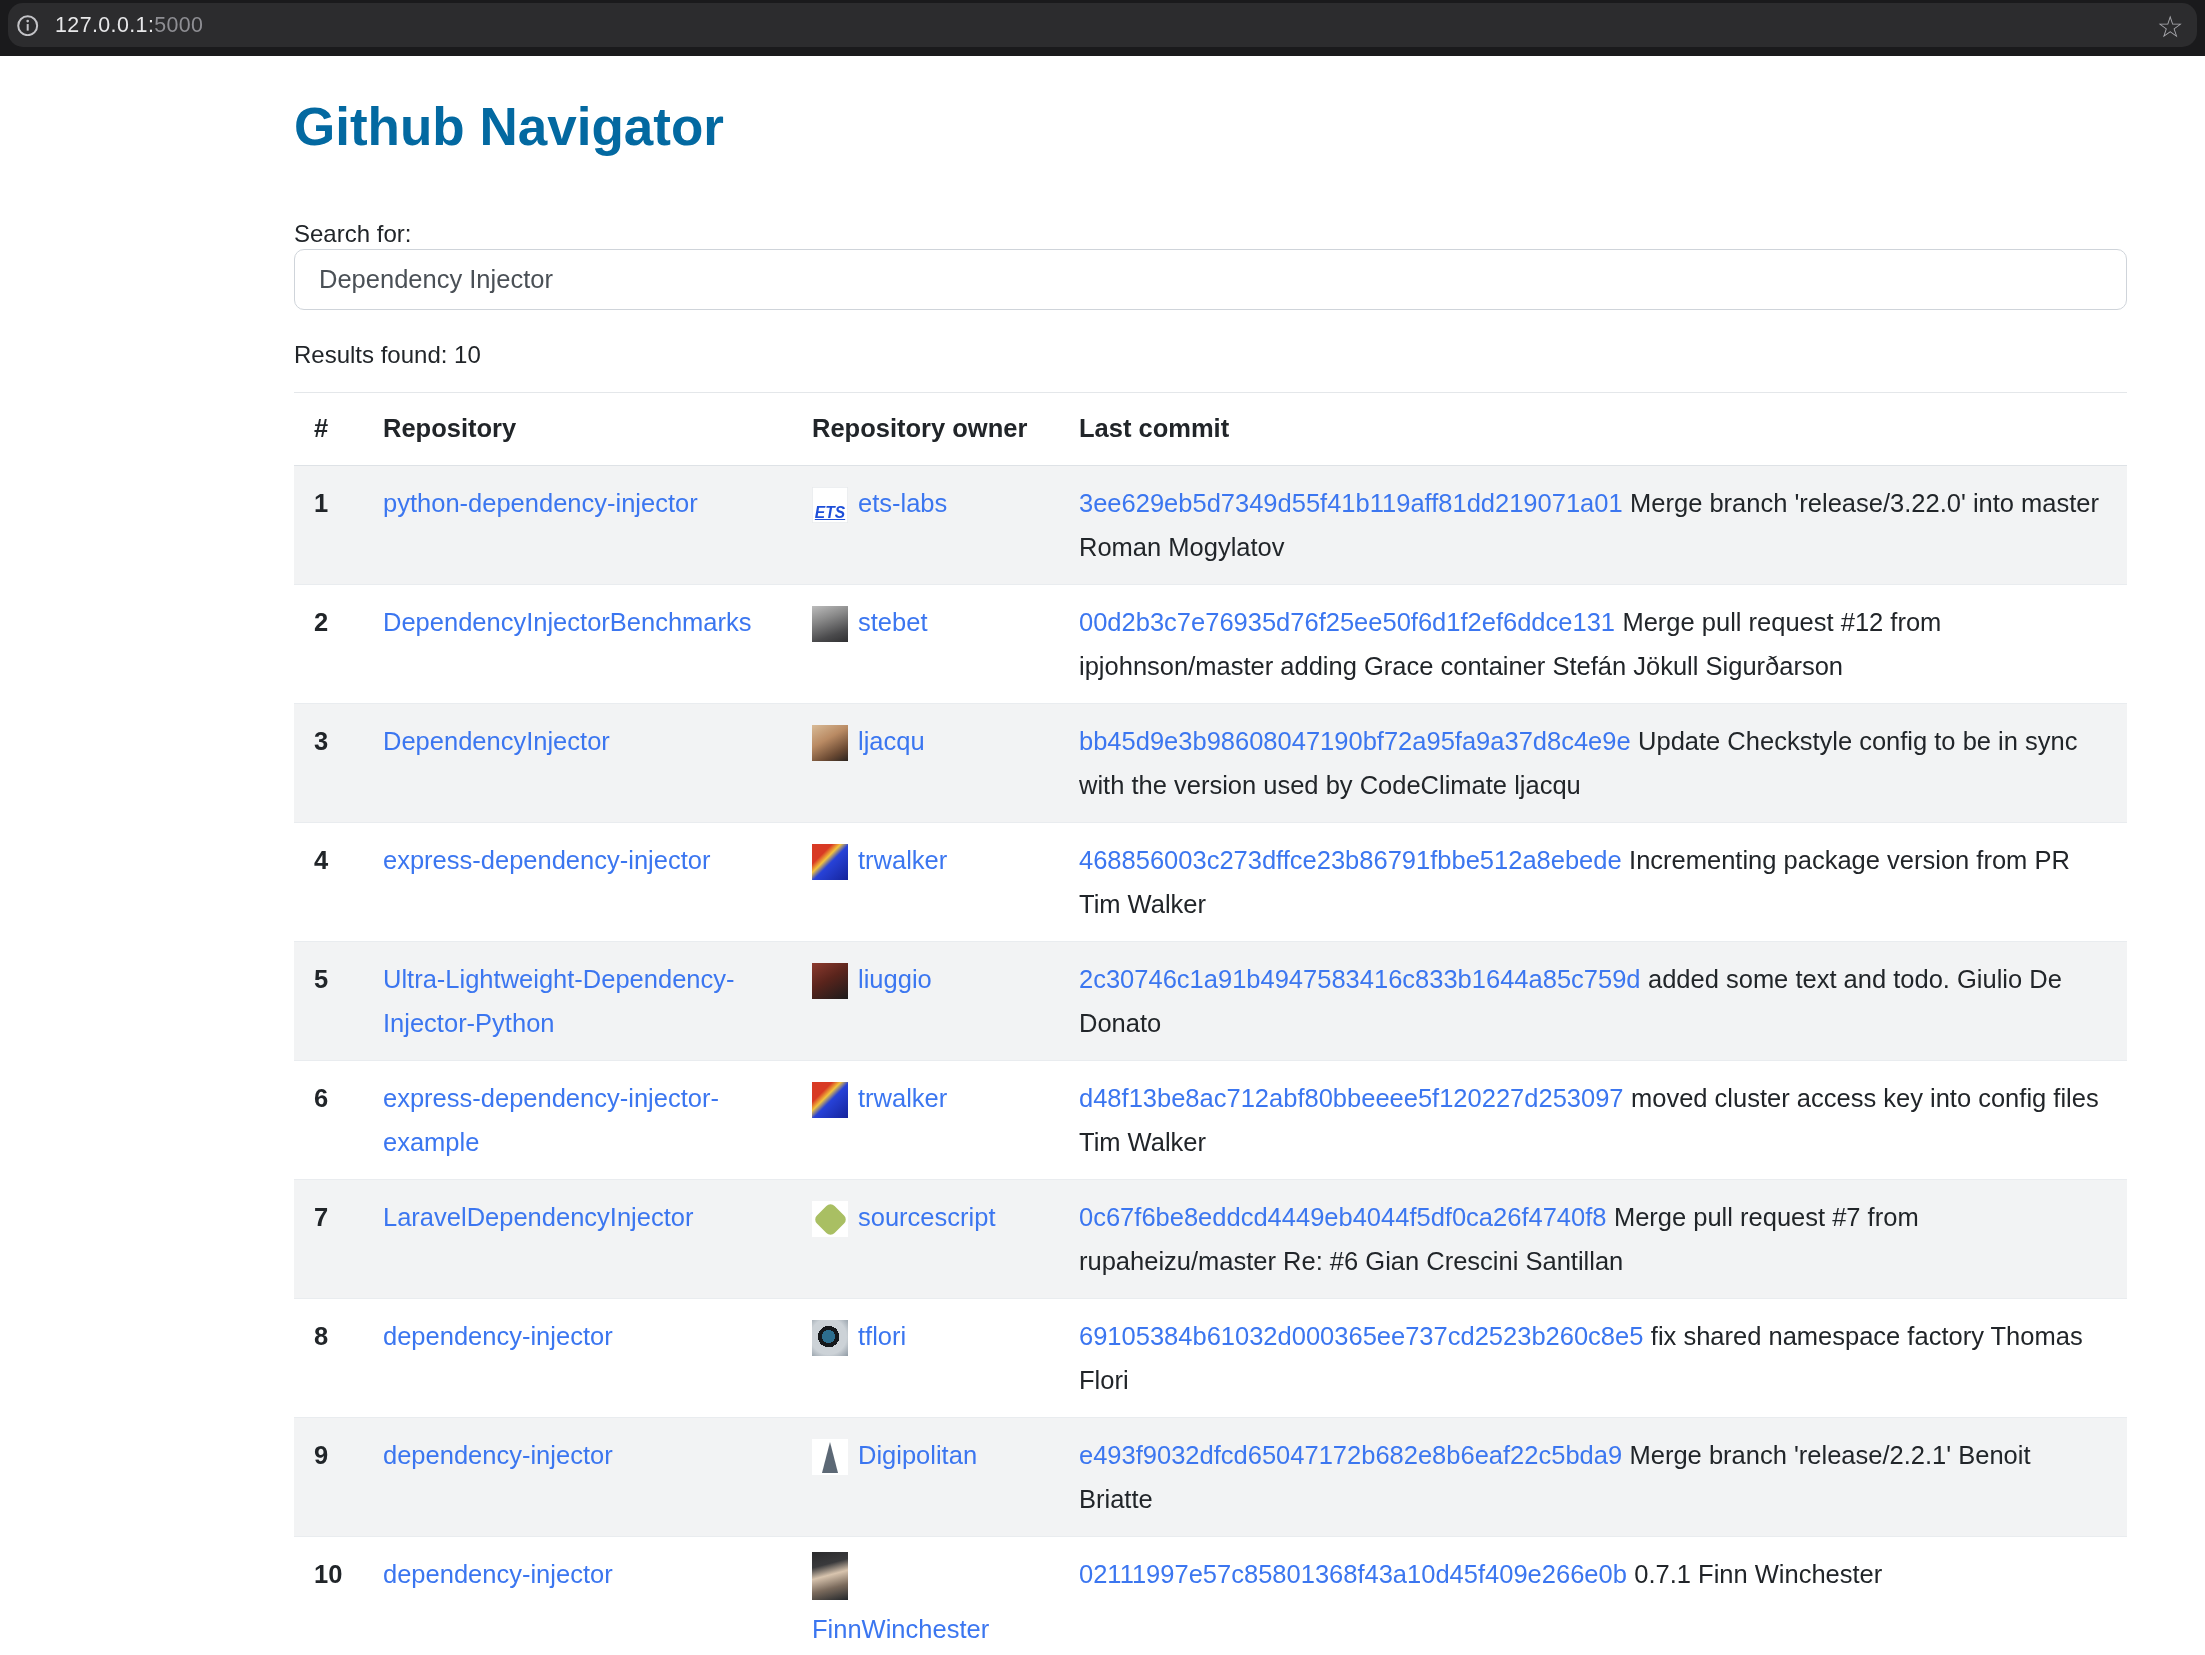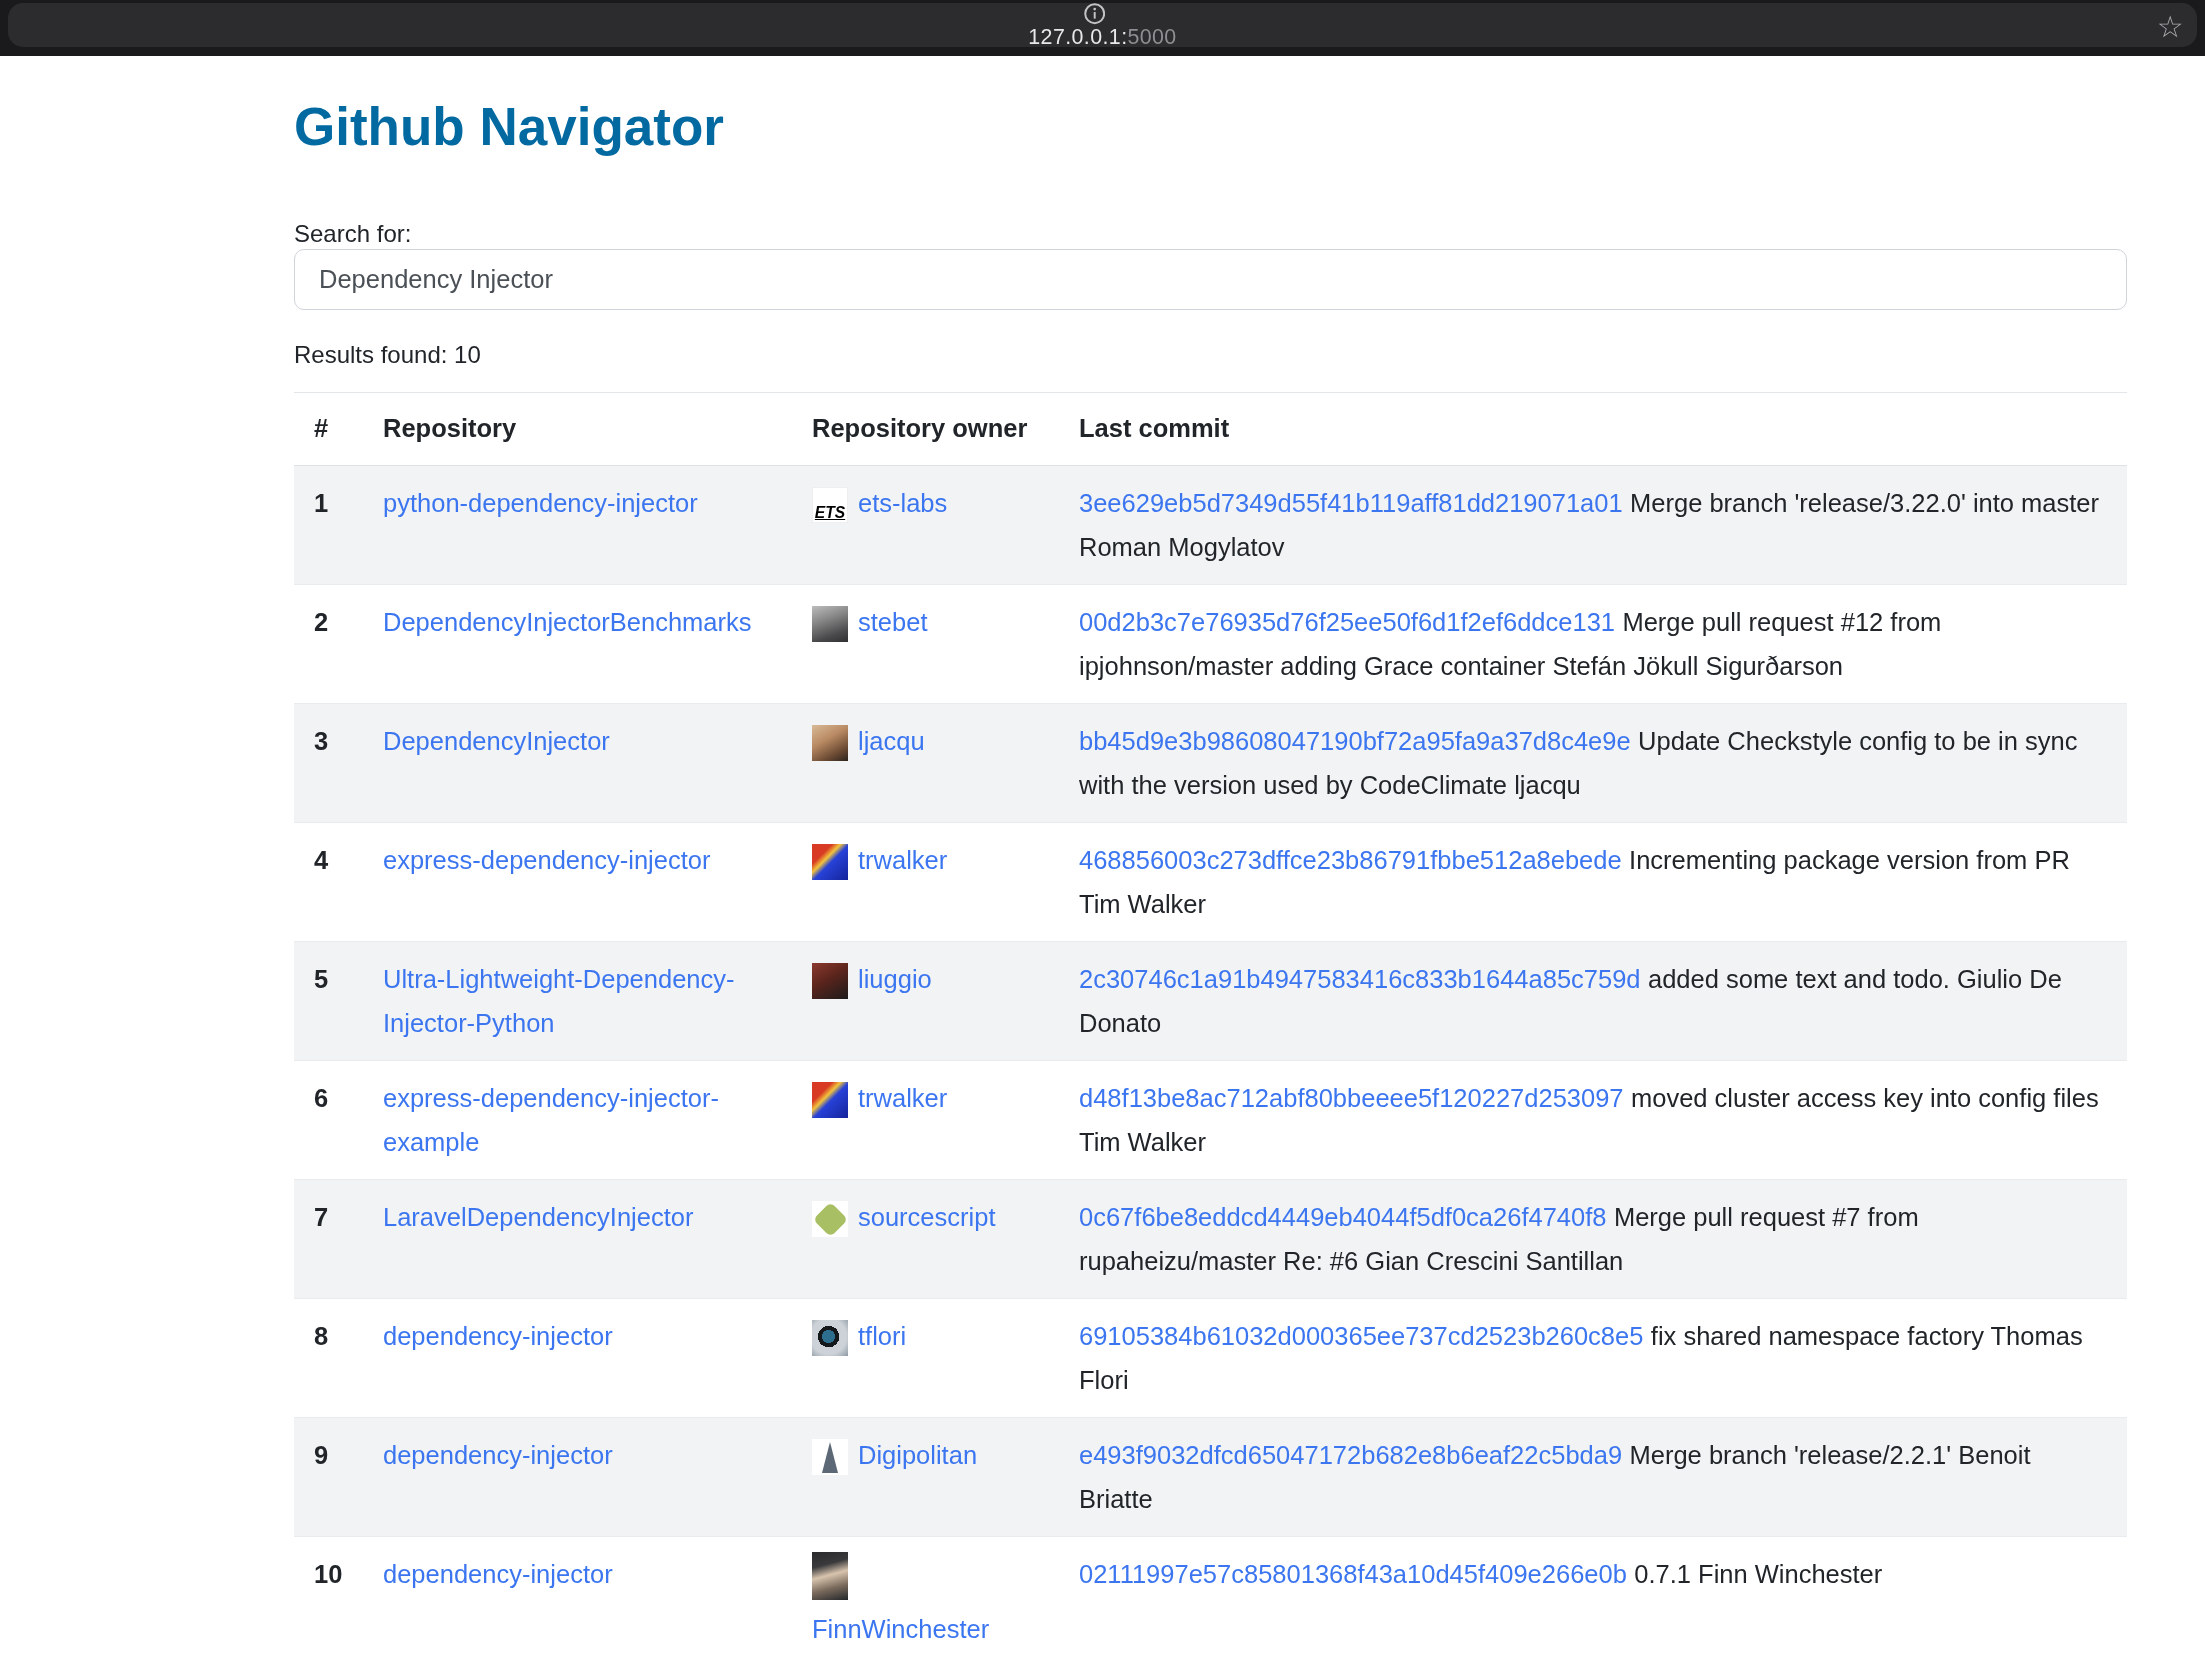--- a/index.html
+++ b/index.html
@@ -2,21 +2,21 @@
 <html style="font-size:13px"><head>
 <meta charset="utf-8">
 <style>
   html,body{margin:0;padding:0;width:2205px;height:1656px;overflow:hidden;background:#fff;
     font-family:"Liberation Sans","DejaVu Sans",sans-serif;color:#212529;}
   .page{width:2205px;height:1656px;position:relative;background:#fff;}
 
   
   .urlbar{position:relative;height:56px;background:#1a1a1c;}
   .urlbar-inner{position:absolute;left:8.2px;right:8.2px;top:3.3px;height:44px;background:#2c2c2e;
-    border-radius:15px;display:flex;align-items:center;padding:0 9px;box-sizing:border-box;flex-direction:column;}
+    border-radius:15px;display:flex;align-items:center;padding:0 9px;box-sizing:border-box;}
   .info-icon{width:21.4px;height:21.4px;margin-right:16.5px;flex:0 0 auto;}
   .url{font-size:21.4px;color:#e8e8ea;letter-spacing:0.4px;}
   .url .dim{color:#8e8e93;}
   .star{position:absolute;right:21.4px;top:50%;transform:translateY(-52%);font-size:30px;color:#a9a9ae;line-height:1;cursor:pointer;}
 
   
   .content{margin-left:294px;width:1833px;padding-top:21.4px;}
   h1{font-size:53px;line-height:1.2;font-weight:700;margin:18px 0 0;color:#0369a1;}
 
   .form-row{display:flex;gap:20px;margin-top:61px;align-items:flex-end;}
@@ -39,21 +39,21 @@
   tbody tr:nth-child(odd){background:#f2f3f4;}
   td.c-num{font-weight:700;}
   a{color:#3b76f0;text-decoration:none;cursor:pointer;}
   .hash{margin-right:7.4px;word-break:break-all;}
 
   
   .avatar{display:inline-block;width:36px;height:36px;vertical-align:middle;margin-right:10px;
     overflow:hidden;text-align:center;position:relative;flex:0 0 auto;}
   .av-label{display:inline-block;}
   .av-ets-logo{background:#fff;box-shadow:0 0 0 0.8px #e8eaed inset;}
-  .av-ets-logo .av-label{color:#000000;font-style:italic;font-weight:700;font-size:15.6px;line-height:33px;text-decoration:underline;}
+  .av-ets-logo .av-label{color:#1d4ed8;font-style:italic;font-weight:700;font-size:15.6px;line-height:33px;text-decoration:underline;}
   .av-photo-man{background:linear-gradient(160deg,#bdbdbd 0%,#8a8a8a 35%,#4a4a4c 75%,#303032 100%);}
   .av-photo-tan{background:linear-gradient(150deg,#d9bb97 0%,#b98a63 40%,#6b4a33 75%,#2c241f 100%);}
   .av-ninja-cartoon{background:linear-gradient(135deg,#d83a24 0%,#d83a24 28%,#f2c33c 40%,#2742d8 52%,#15239a 100%);}
   .av-photo-dark-red{background:linear-gradient(150deg,#8c3a2e 0%,#5a241c 45%,#1c1b1b 100%);}
   .av-green-diamond-logo{background:#fff;}
   .av-green-diamond-logo .av-label{width:25px;height:25px;margin-top:5px;background:#a9bf63;border-radius:5.8px;transform:rotate(45deg);}
   .av-photo-eye{background:radial-gradient(circle at 46% 46%,#2d6e8e 0 6.6px,#15181b 6.6px 10.7px,#ccd2d7 10.7px 65%,#8f9aa4 100%);}
   .av-tower-logo{background:#fff;}
   .av-tower-logo .av-label{width:0;height:0;margin-top:3.3px;border-left:8.2px solid transparent;
     border-right:8.2px solid transparent;border-bottom:31px solid #5c6875;}

